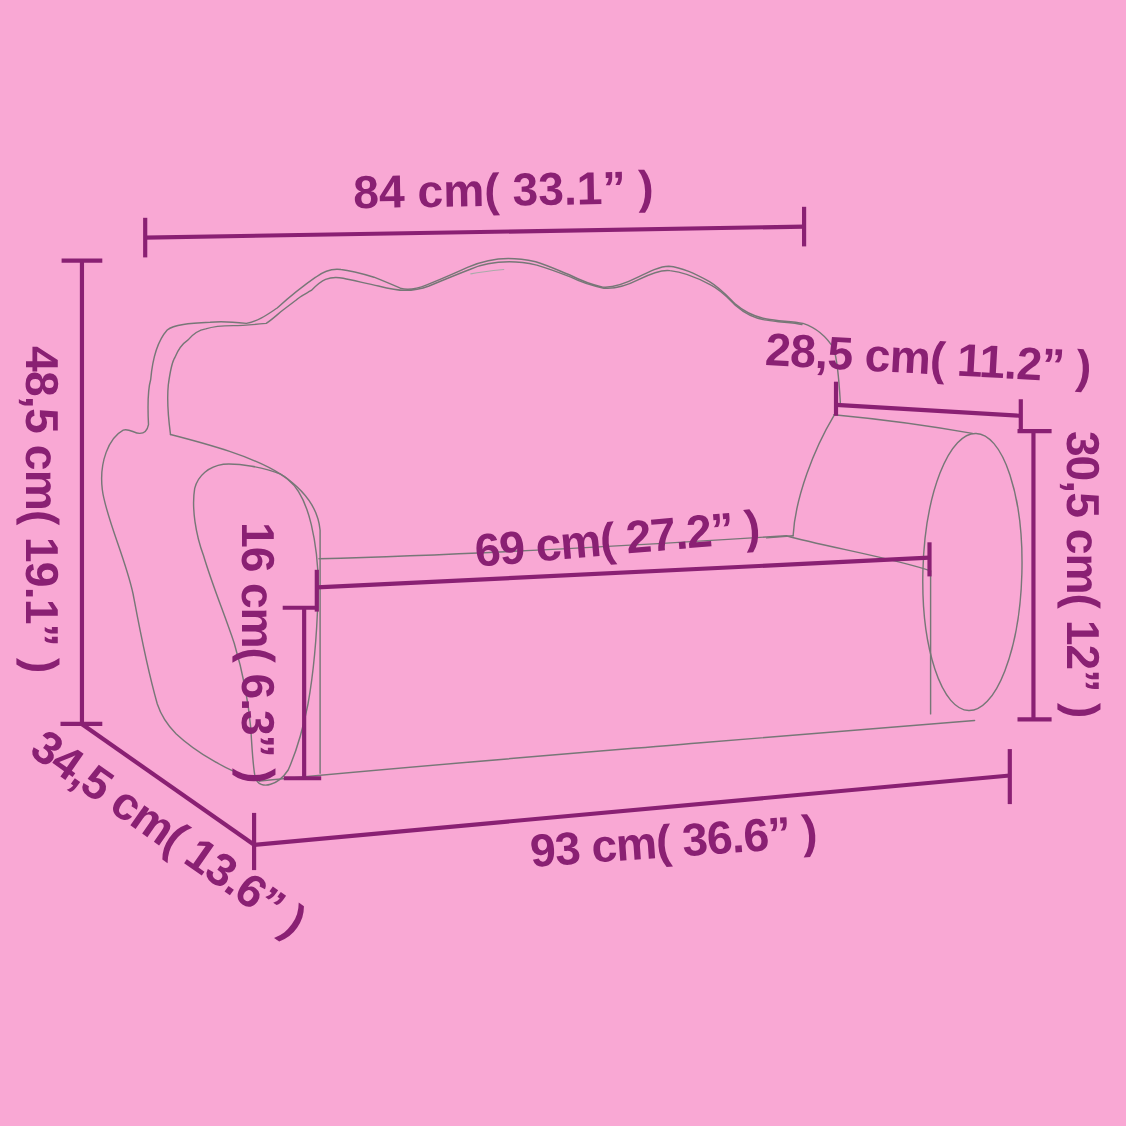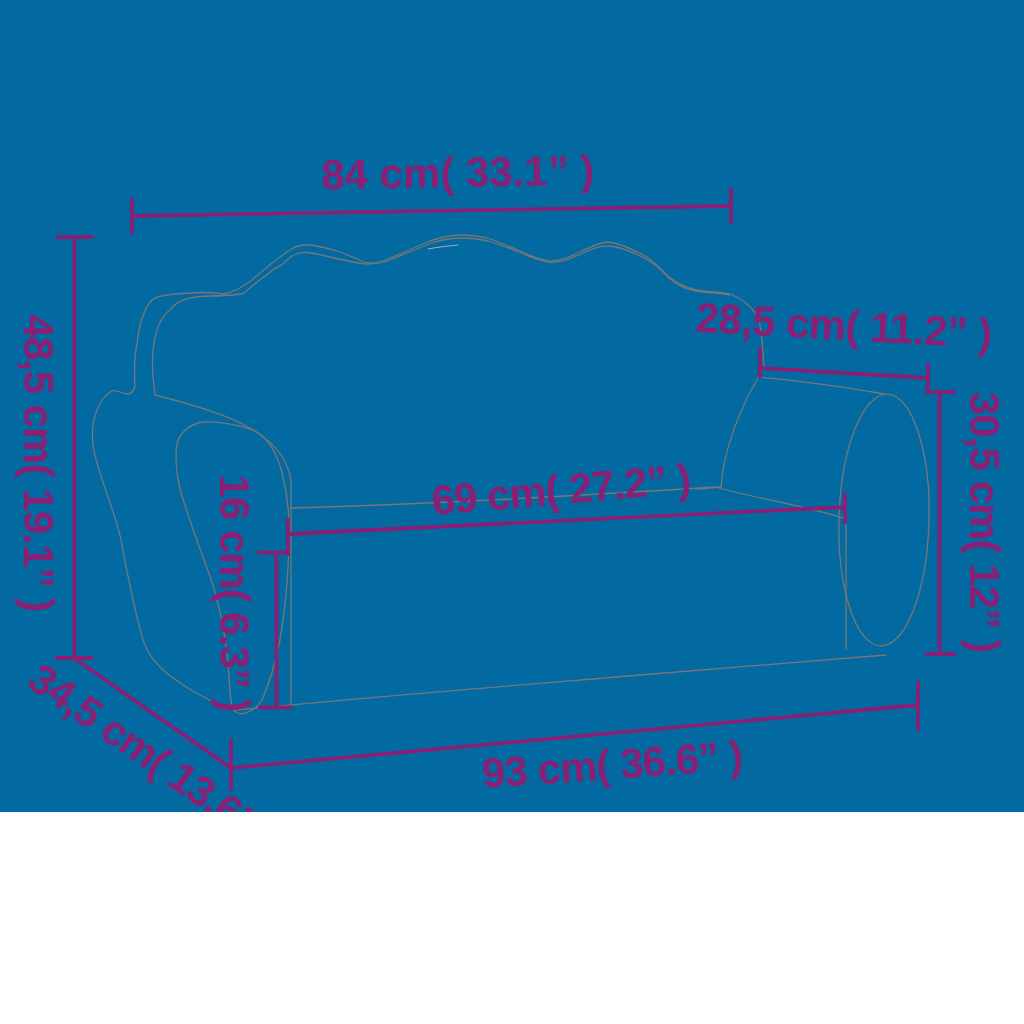--- a/index.html
+++ b/index.html
@@ -1,16 +1,16 @@
 <!DOCTYPE html>
 <html><head>
 <meta charset="utf-8">
 <style>
   html,body{margin:0;padding:0;background:#ffffff;}
-  .stage{position:relative;width:1024px;height:812px;background:#0369a1;overflow:hidden;}
+  .stage{position:relative;width:1024px;height:1024px;background:#f9a8d4;overflow:hidden;}
   svg{position:absolute;left:0;top:0;}
   text{font-family:"Liberation Sans", sans-serif;font-weight:bold;fill:#8a2073;}
 </style>
 </head>
 <body>
 
 <div class="stage">
 <svg width="1024" height="1024" viewBox="0 0 1024 1024">
   <g fill="none" stroke="#777777" stroke-width="1.3" stroke-linecap="round" stroke-linejoin="round">
 

